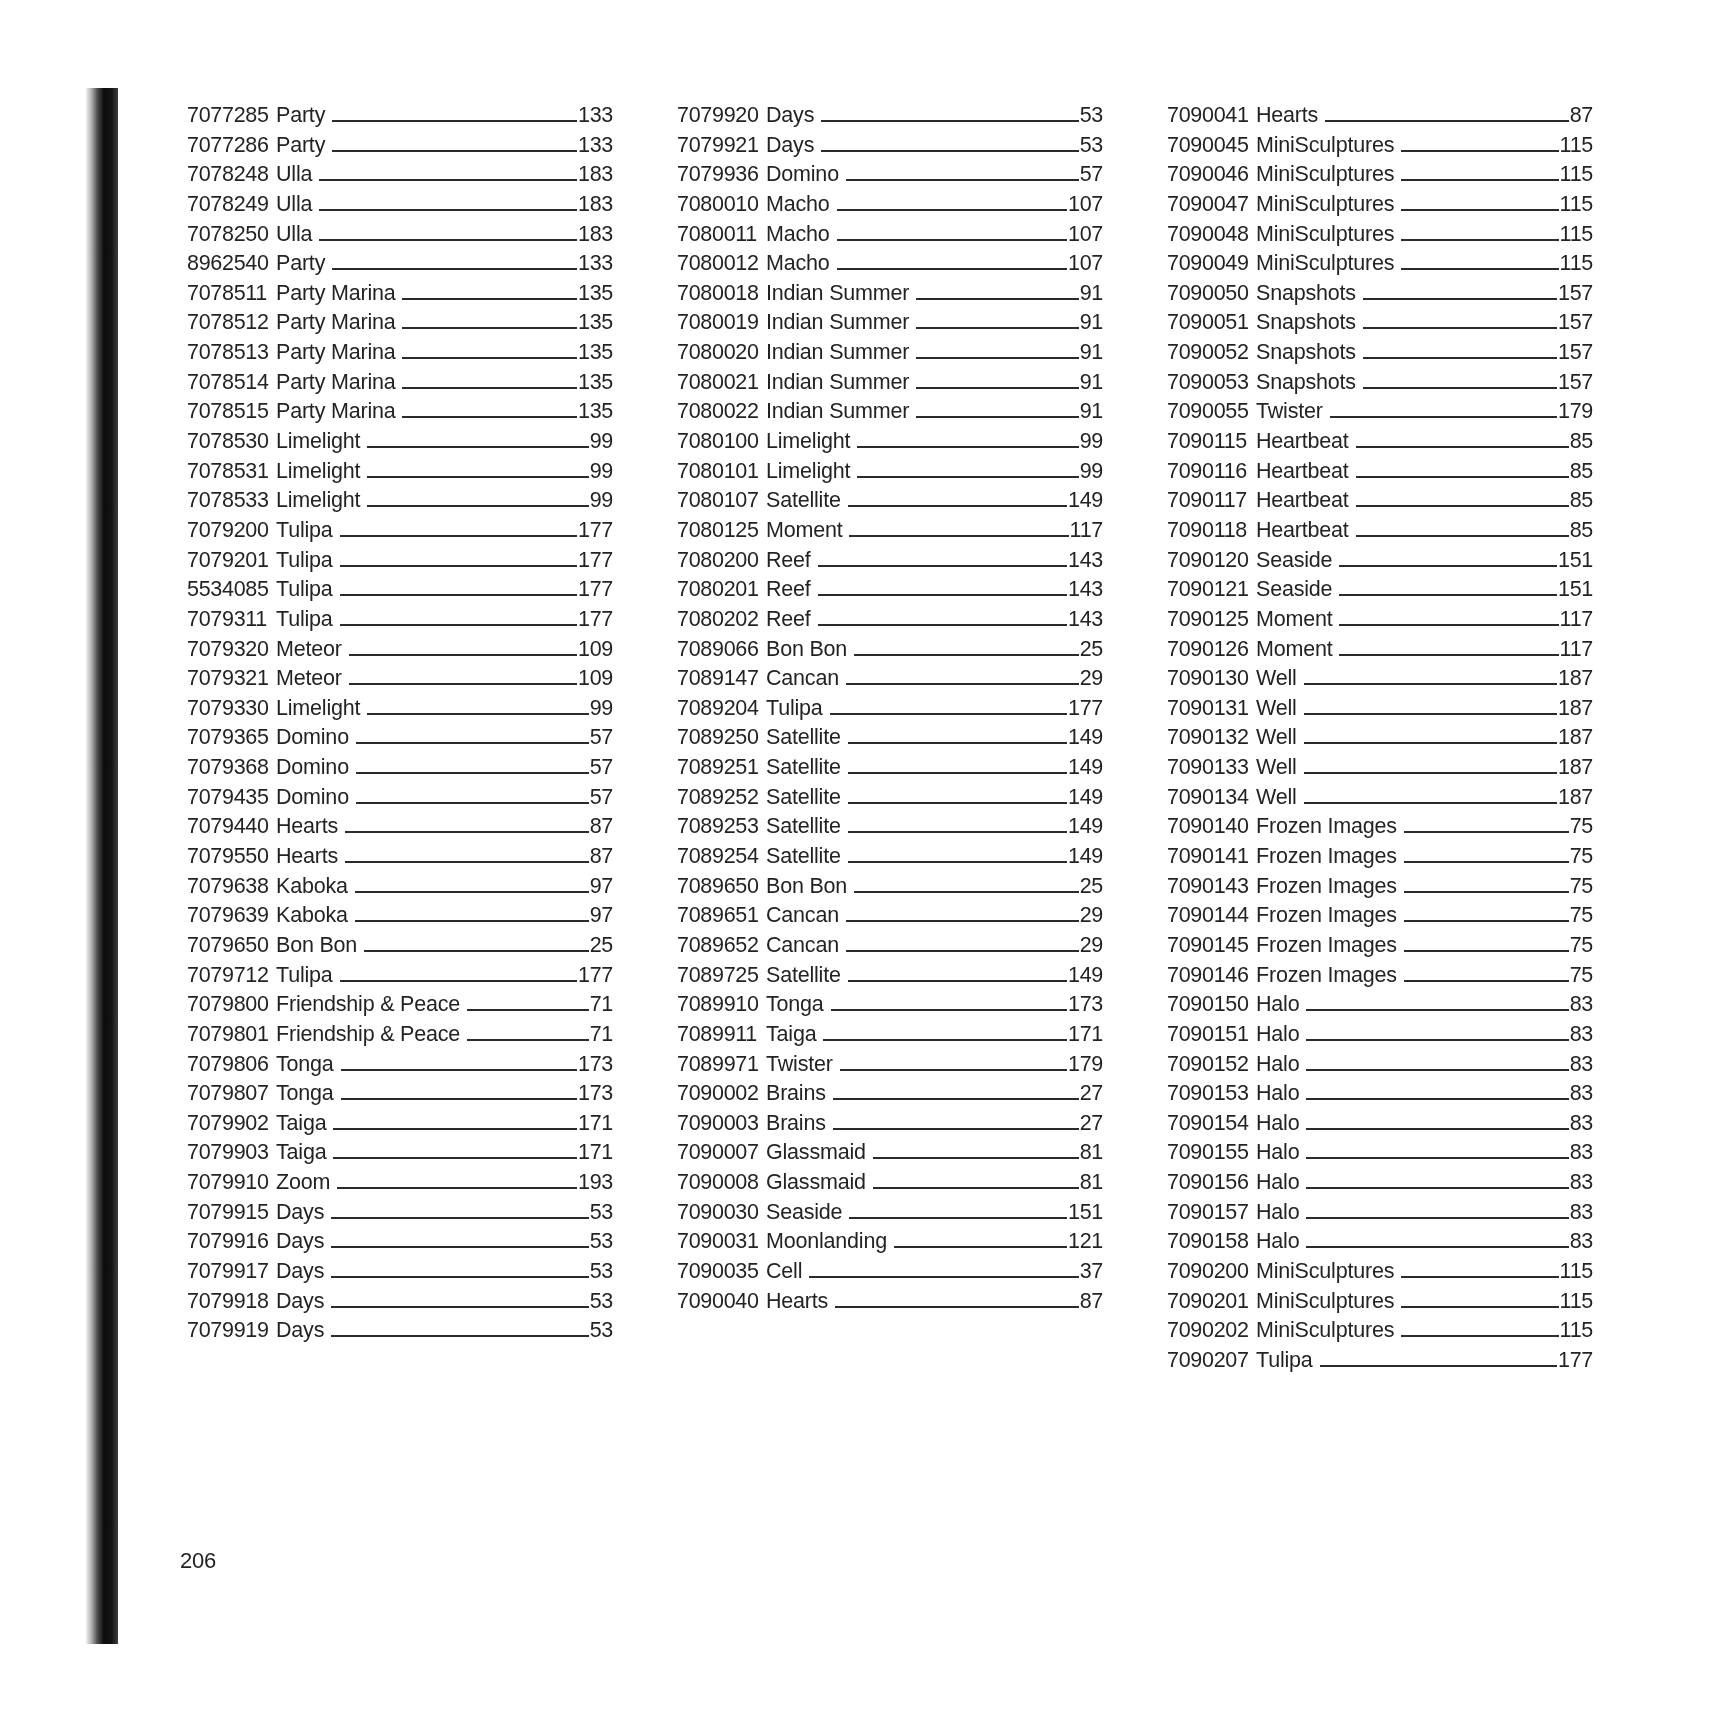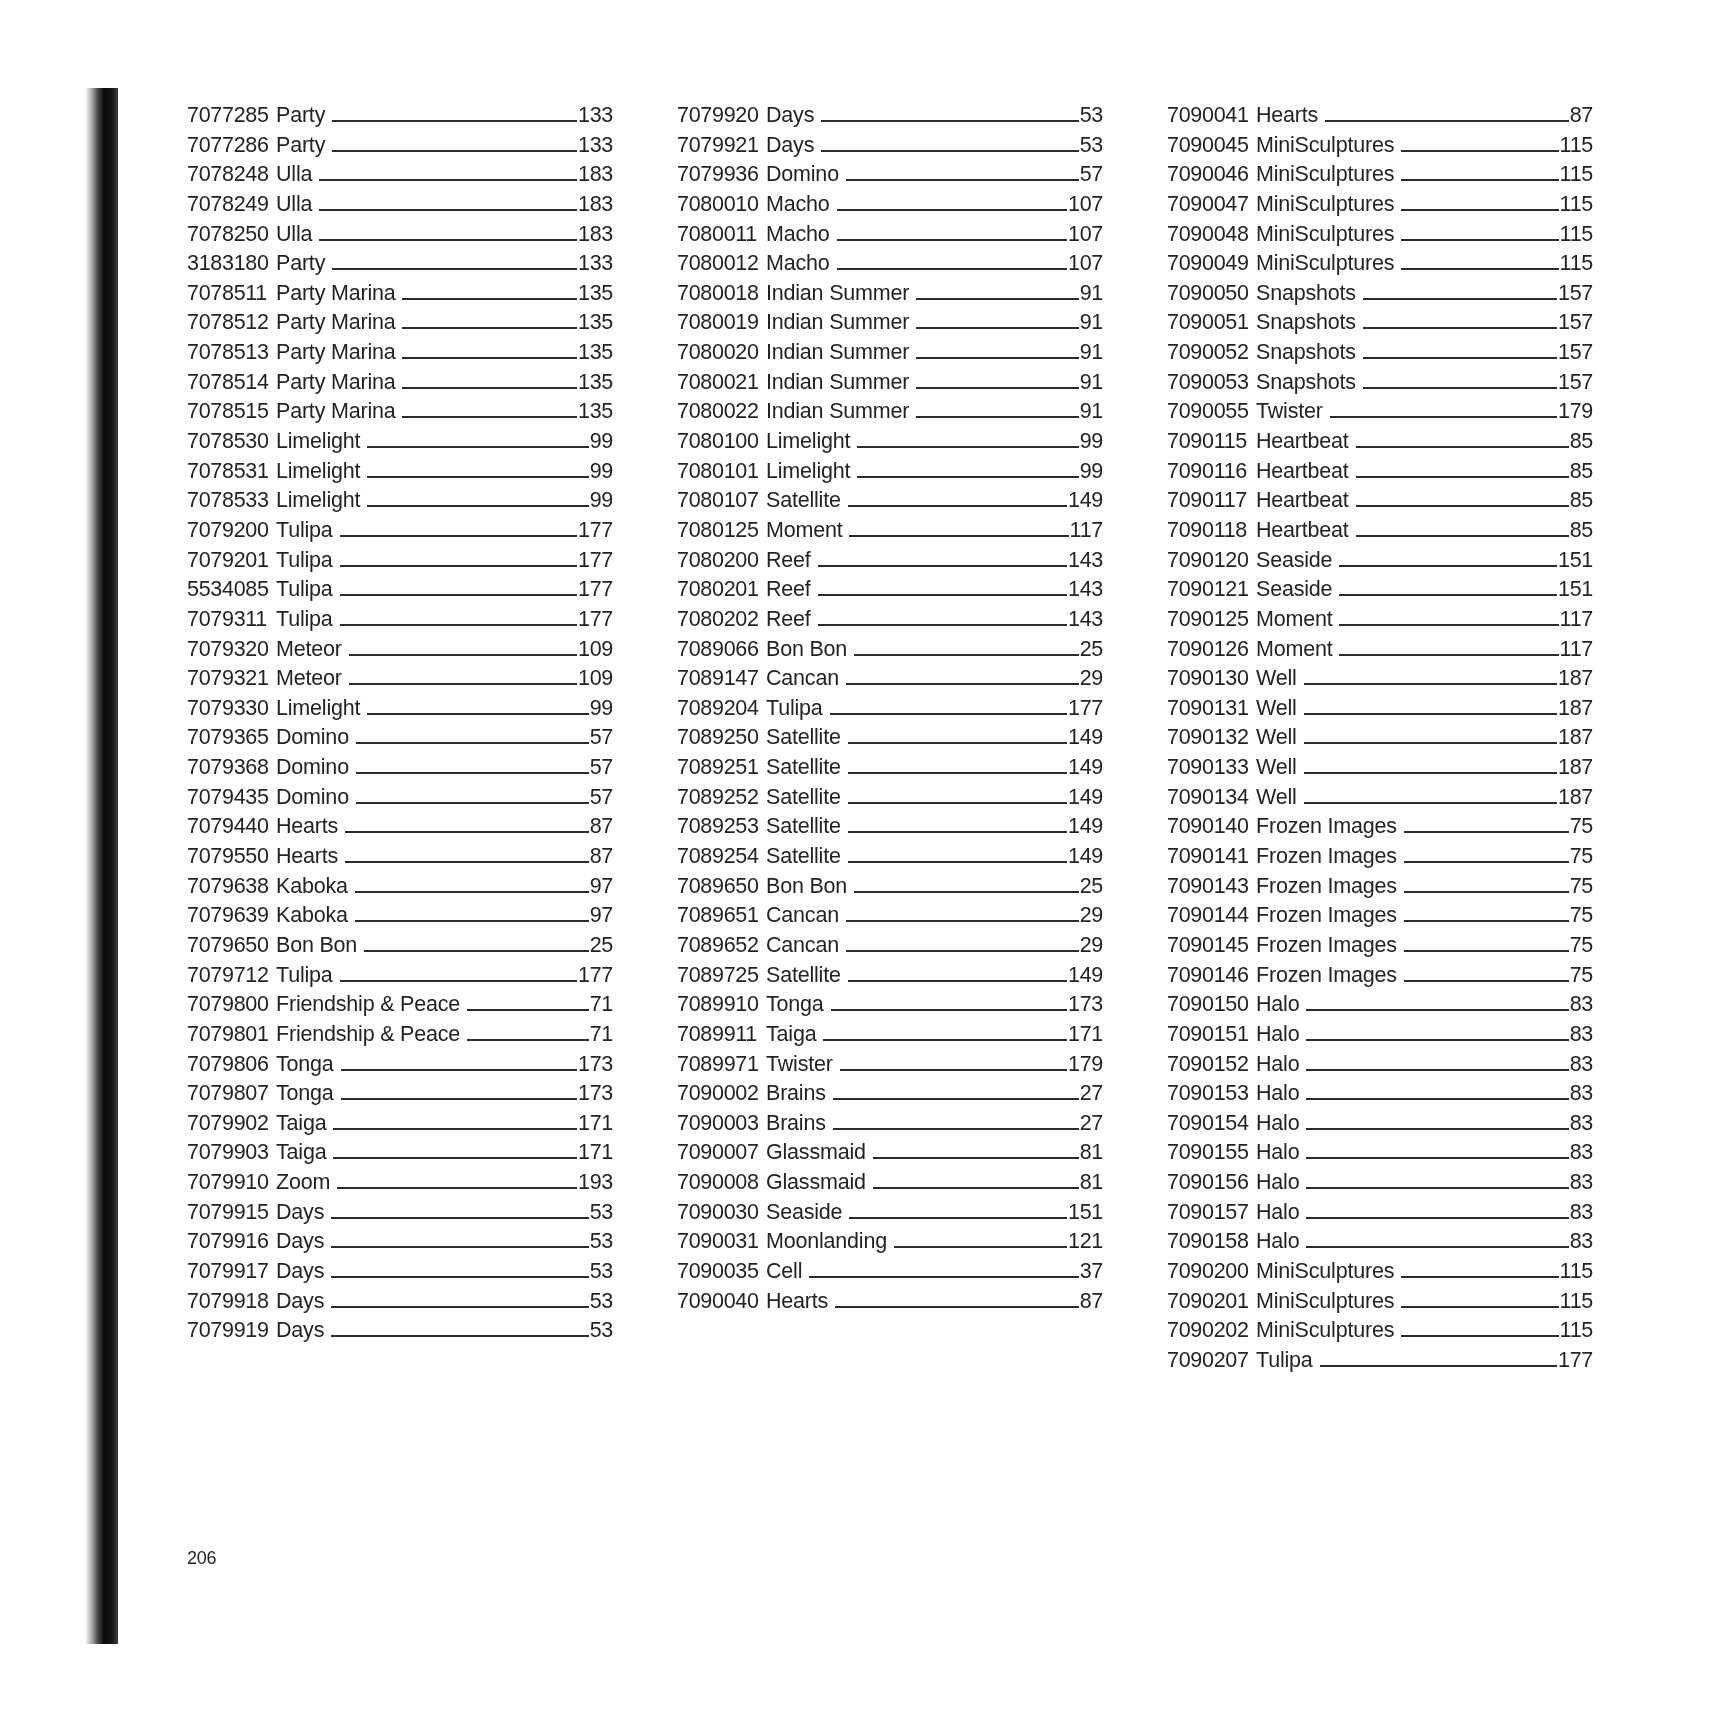--- a/index.html
+++ b/index.html
@@ -64,23 +64,23 @@
     border-bottom: 2px solid #2b2b2b;
     margin-left: 7px;
     margin-right: 1px;
   }
   .pg {
     flex: none;
     letter-spacing: -0.3px;
   }
   .footer-pagenum {
     position: absolute;
-    left: 187px;
+    left: 180px;
     top: 1548px;
-    font-size: 18px;
+    font-size: 22px;
     letter-spacing: -0.2px;
   }
 </style>
 </head>
 <body>
 
 <div class="page">
   <div class="binding-strip"></div>
 
   <div class="columns">
@@ -109,21 +109,21 @@
           <span class="leader"></span>
           <span class="pg">183</span>
         </div>
         <div class="row">
           <span class="code">7078250</span>
           <span class="name">Ulla</span>
           <span class="leader"></span>
           <span class="pg">183</span>
         </div>
         <div class="row">
-          <span class="code">3183180</span>
+          <span class="code">8962540</span>
           <span class="name">Party</span>
           <span class="leader"></span>
           <span class="pg">133</span>
         </div>
         <div class="row">
           <span class="code">7078511</span>
           <span class="name">Party Marina</span>
           <span class="leader"></span>
           <span class="pg">135</span>
         </div>

